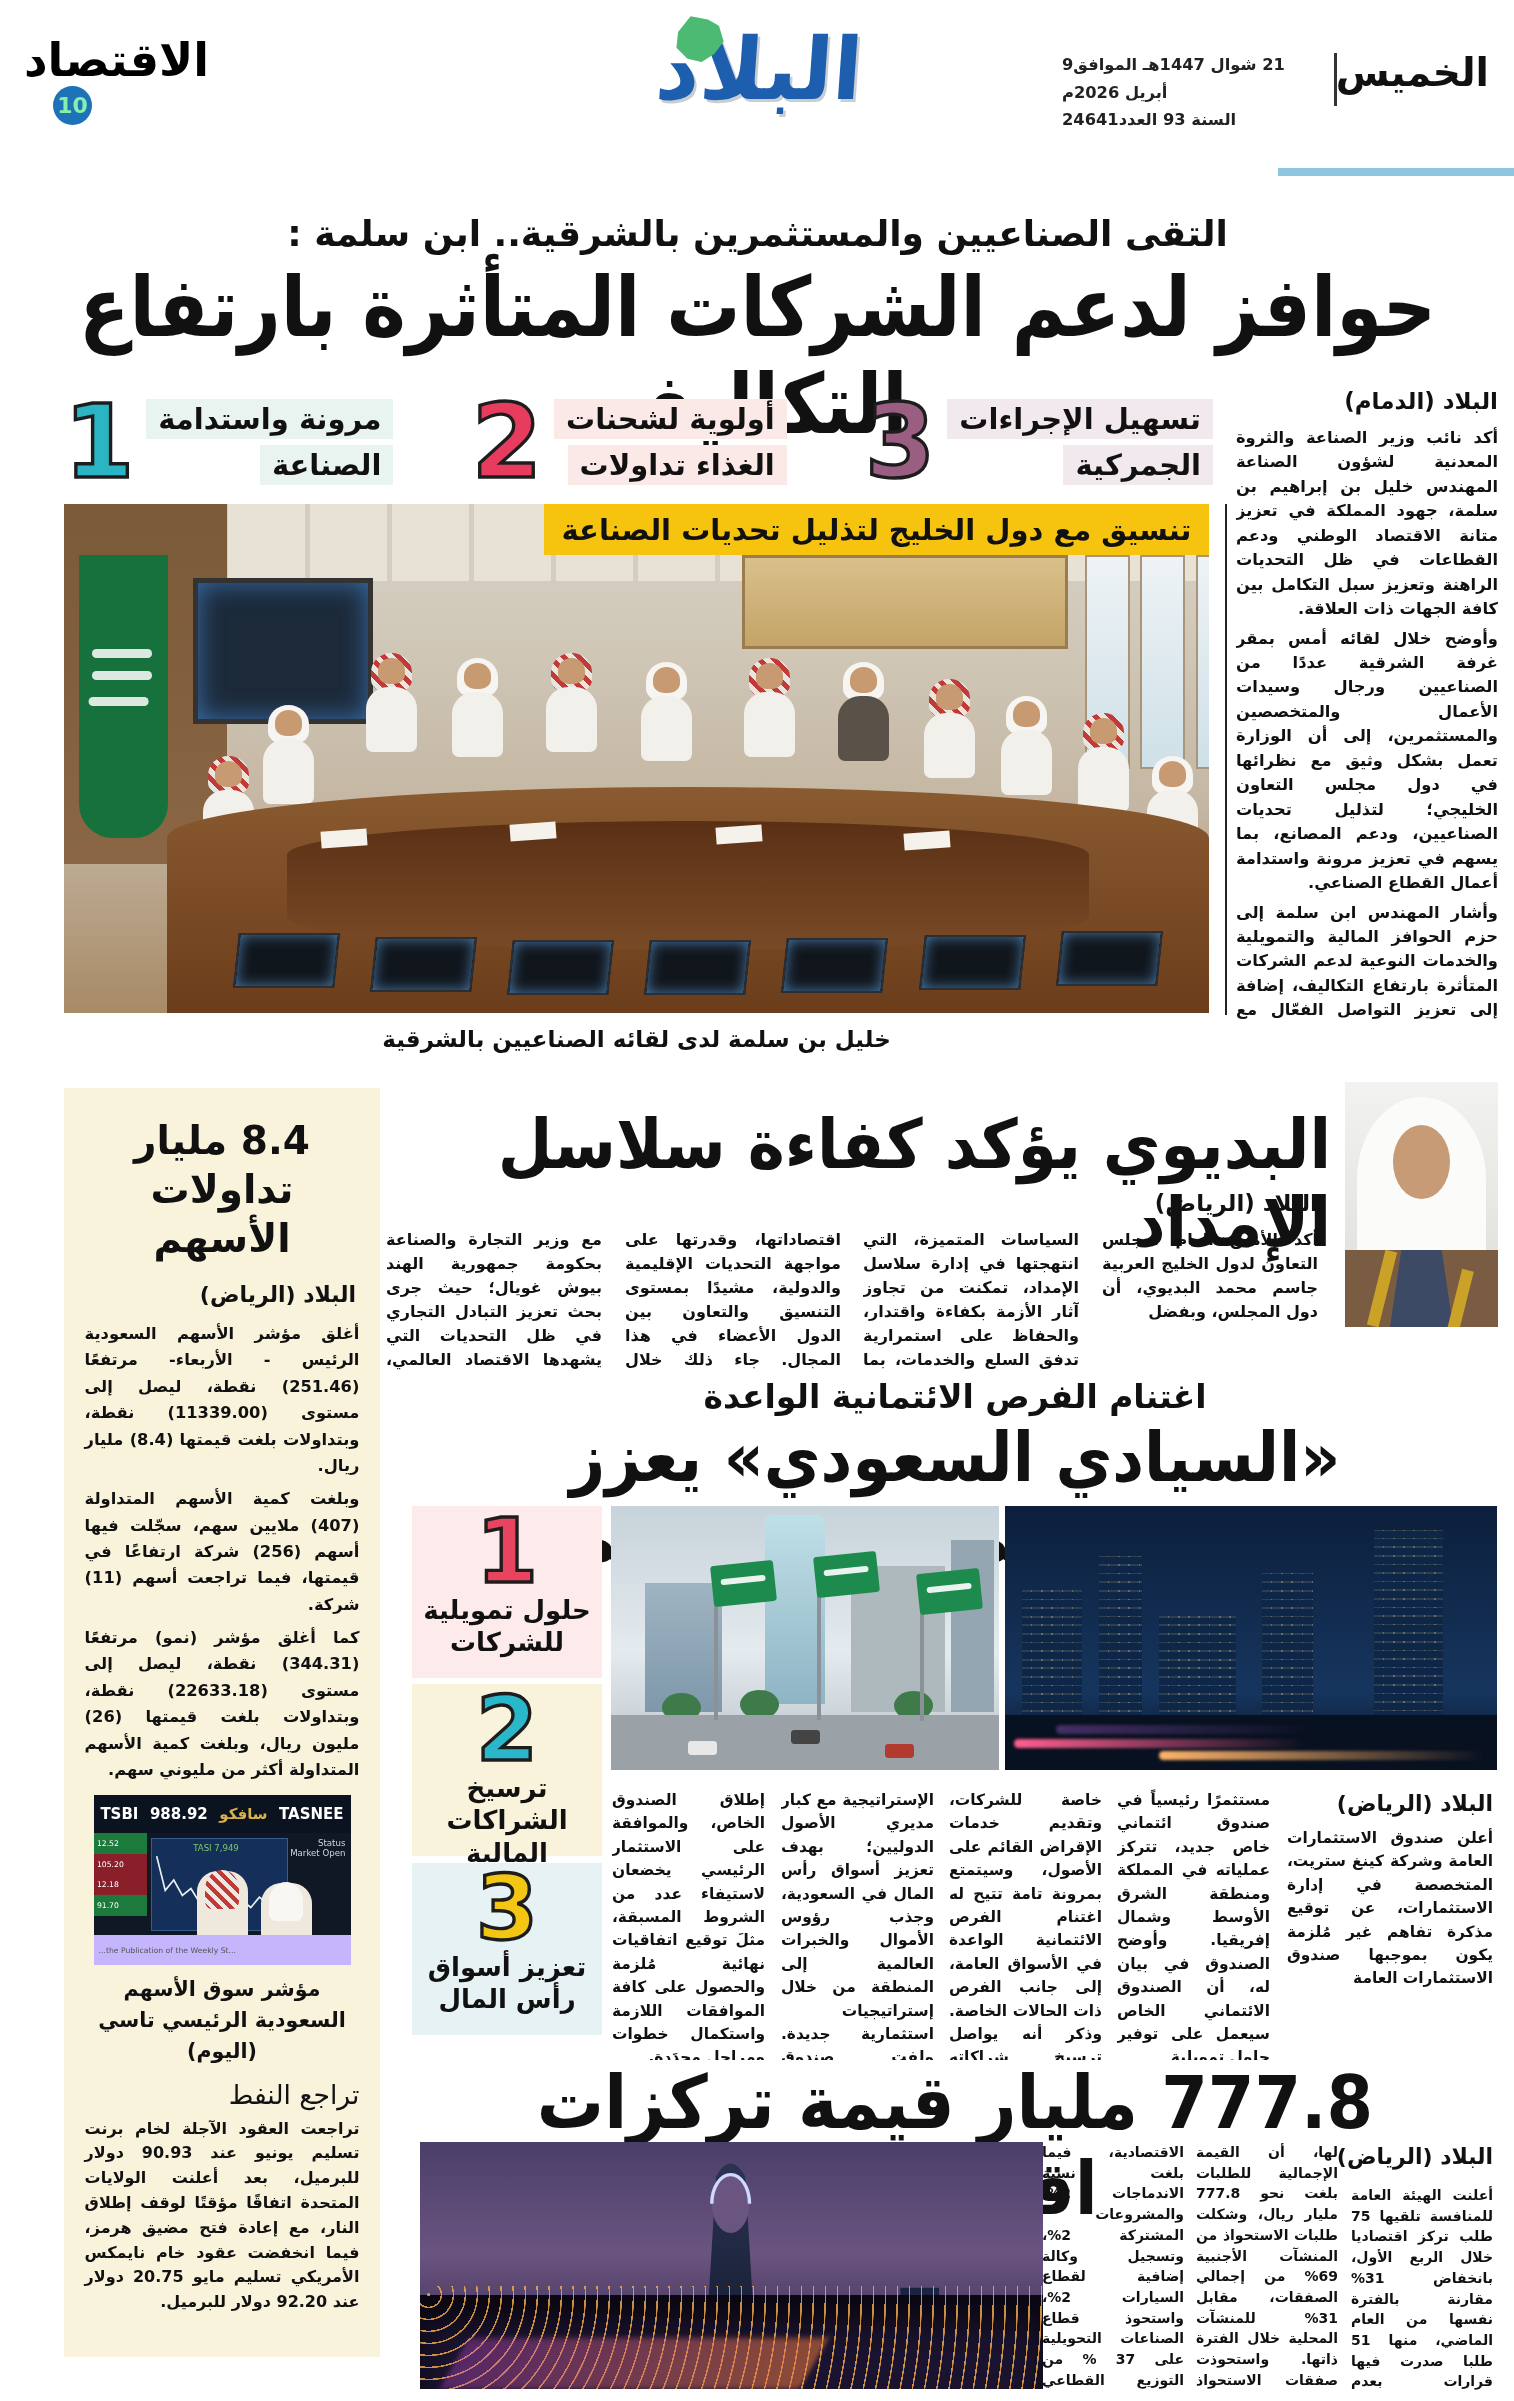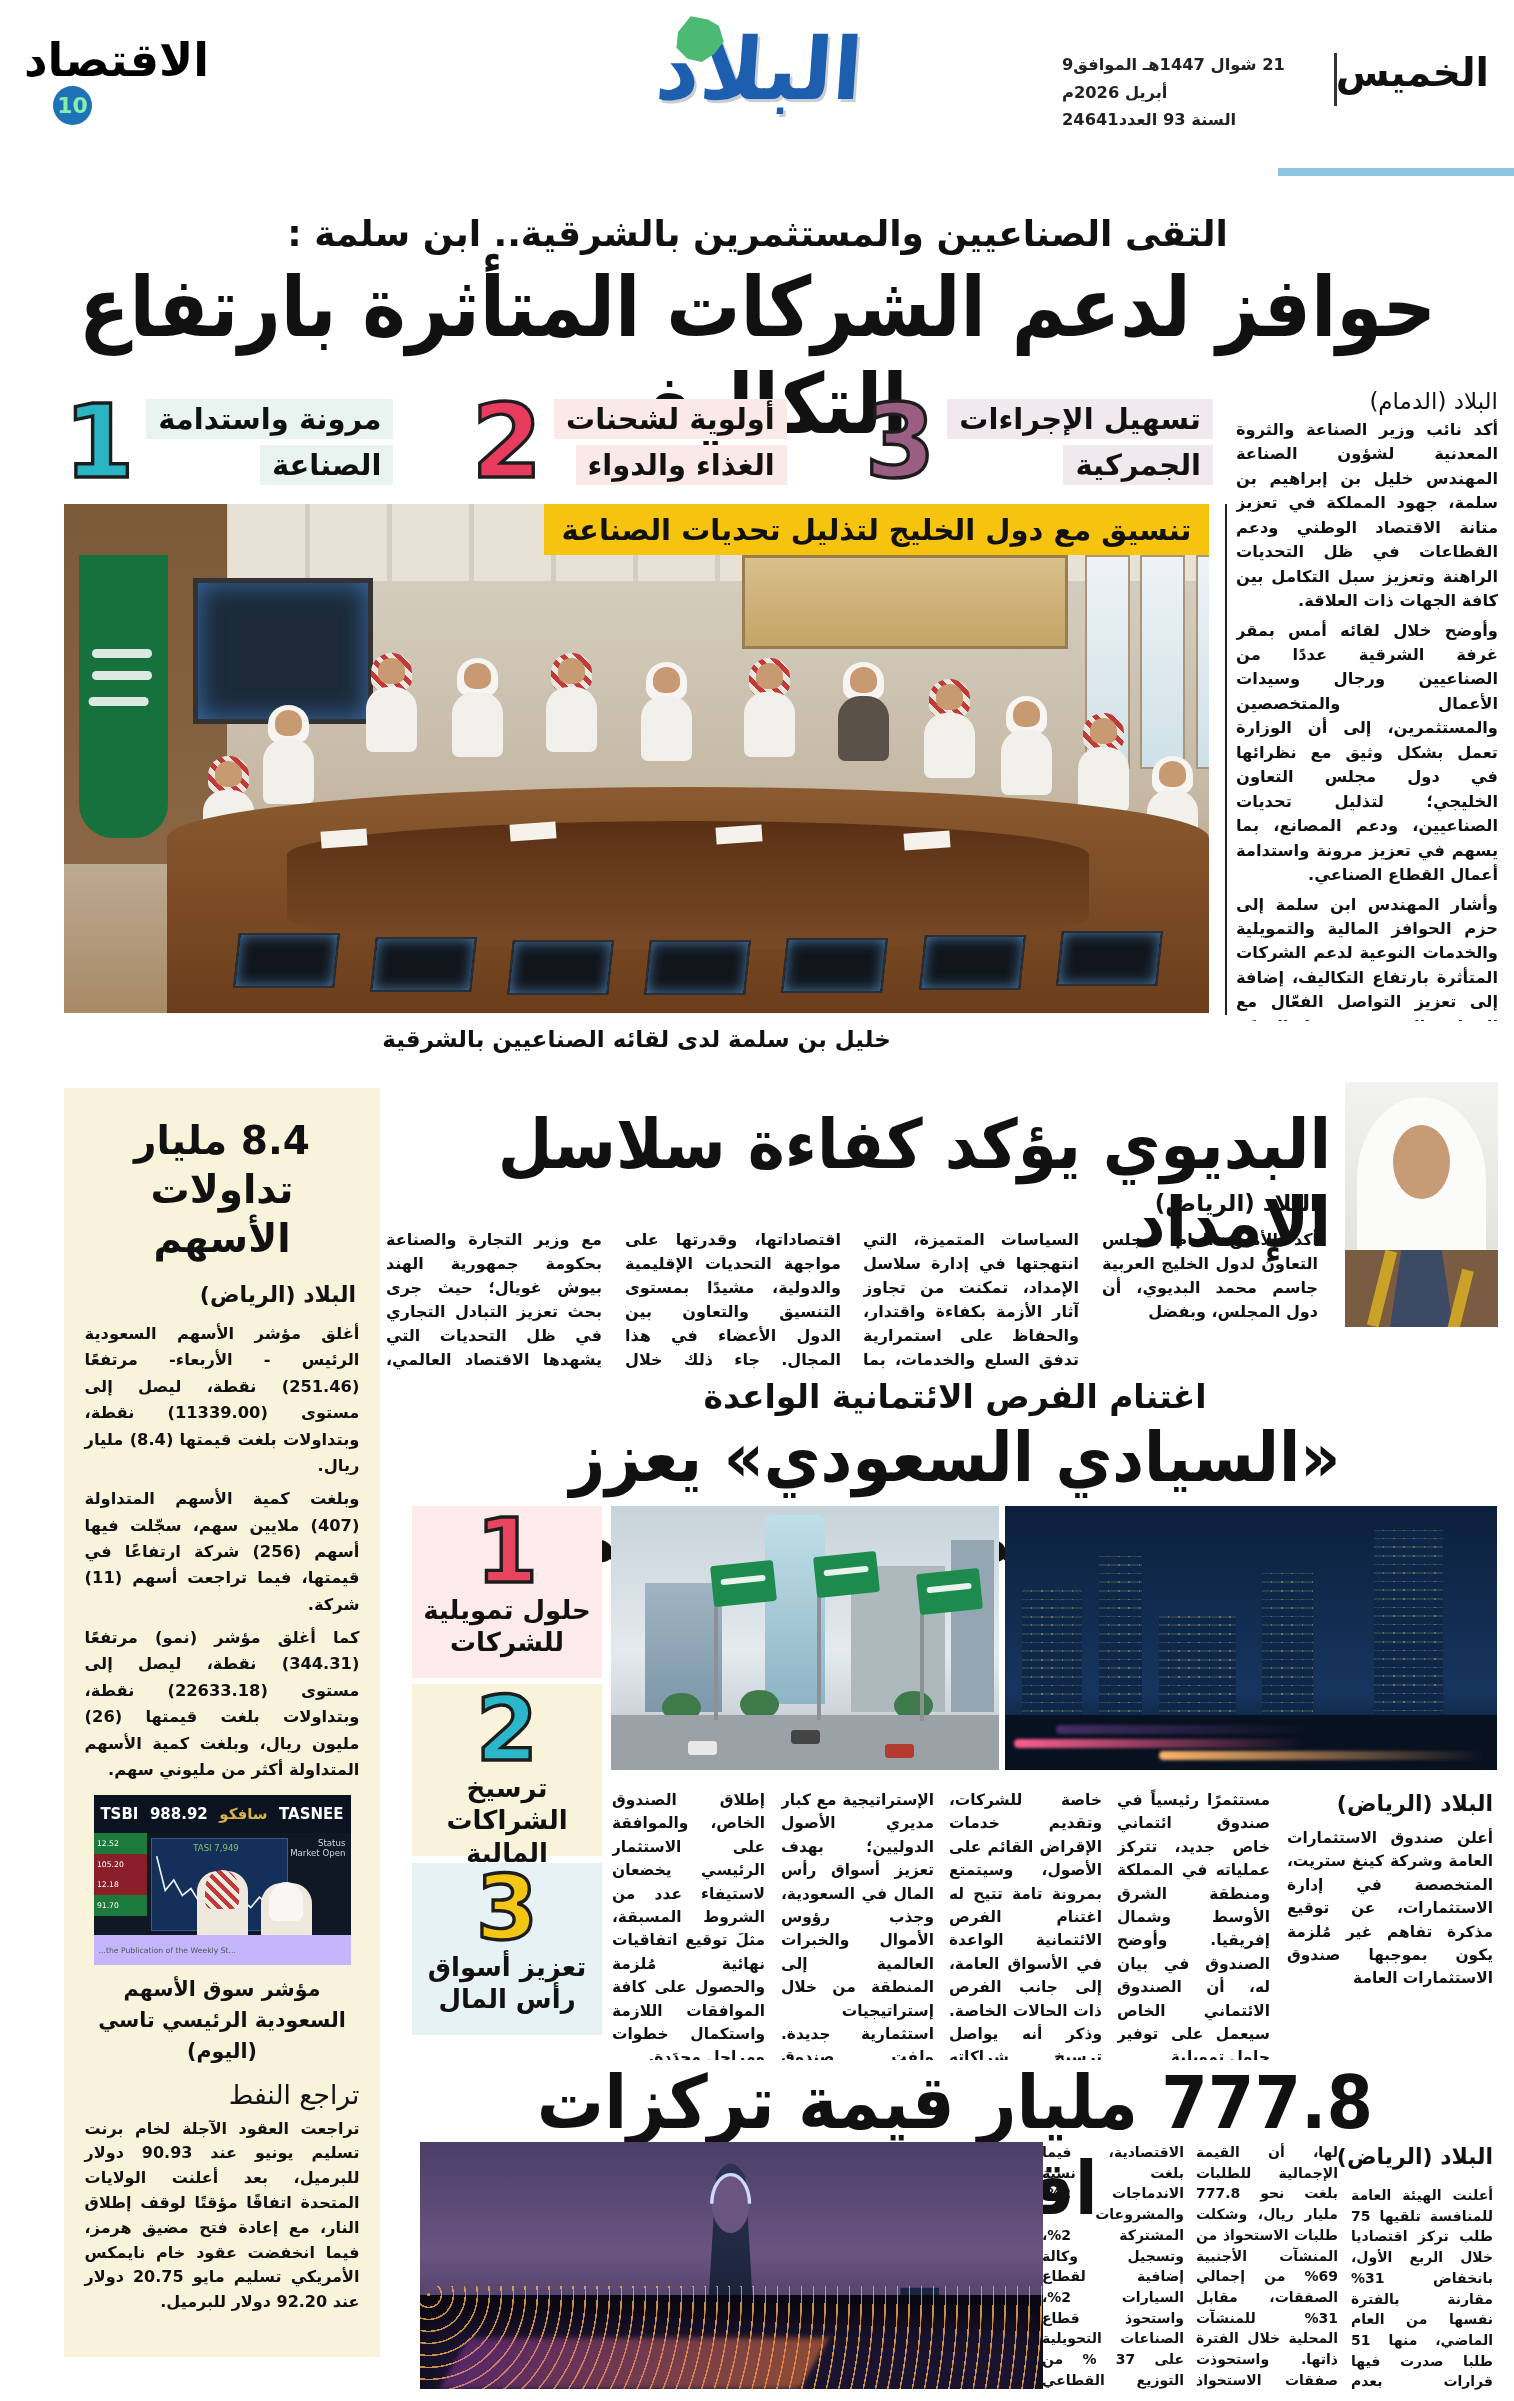--- a/index.html
+++ b/index.html
@@ -45,21 +45,21 @@
   .lead-photo { left:64px; top:504px; width:1145px; height:509px; overflow:hidden;
     background:linear-gradient(#d8d2c6 0%, #cfc6b6 30%, #c4b6a2 60%, #a88a66 100%); }
   .photo-banner { position:absolute; left:480px; top:0; width:665px; height:51px;
     background:#f6c40e; display:flex; align-items:center; justify-content:center;
     font-size:29px; font-weight:700; color:#111; }
   .lead-vrule { left:1225px; top:504px; width:1.7px; height:511px; background:#222; }
   .lead-caption { left:64px; top:1026px; width:1145px; text-align:center;
     font-size:23px; font-weight:700; }
 
   .lead-col { right:17px; top:388px; width:262px; height:633px; overflow:hidden; }
-  .byline { font-size:23px; font-weight:400; margin-bottom:4px; }
+  .byline { font-size:23px; font-weight:700; margin-bottom:12px; }
   .lead-col p { font-size:16.3px; line-height:1.5; margin-bottom:5.1px; }
 
   
   .m-ceiling { position:absolute; left:0; top:0; width:100%; height:77px;
     background:repeating-linear-gradient(90deg,#e8e2d6 0 77px,#d5cec0 77px 82px); }
   .m-wall-left { position:absolute; left:0; top:0; width:163px; height:360px;
     background:linear-gradient(#7a5a38,#8a6644); }
   .m-flag { position:absolute; left:15.4px; top:51px; width:89px; height:283px;
     background:#17713d; border-radius:0 0 34px 34px; }
   .m-flag::after { content:""; position:absolute; left:13px; top:94px; width:60px; height:8.6px;
@@ -221,21 +221,21 @@
   <div class="point-item pt3">
     <div class="point-lines">
       <span>تسهيل الإجراءات</span>
       <span>الجمركية</span>
     </div>
     <div class="point-num">3</div>
   </div>
   <div class="point-item pt2">
     <div class="point-lines">
       <span>أولوية لشحنات</span>
-      <span>الغذاء والدواء</span>
+      <span>الغذاء تداولات</span>
     </div>
     <div class="point-num">2</div>
   </div>
   <div class="point-item pt1">
     <div class="point-lines">
       <span>مرونة واستدامة</span>
       <span>الصناعة</span>
     </div>
     <div class="point-num">1</div>
   </div>

